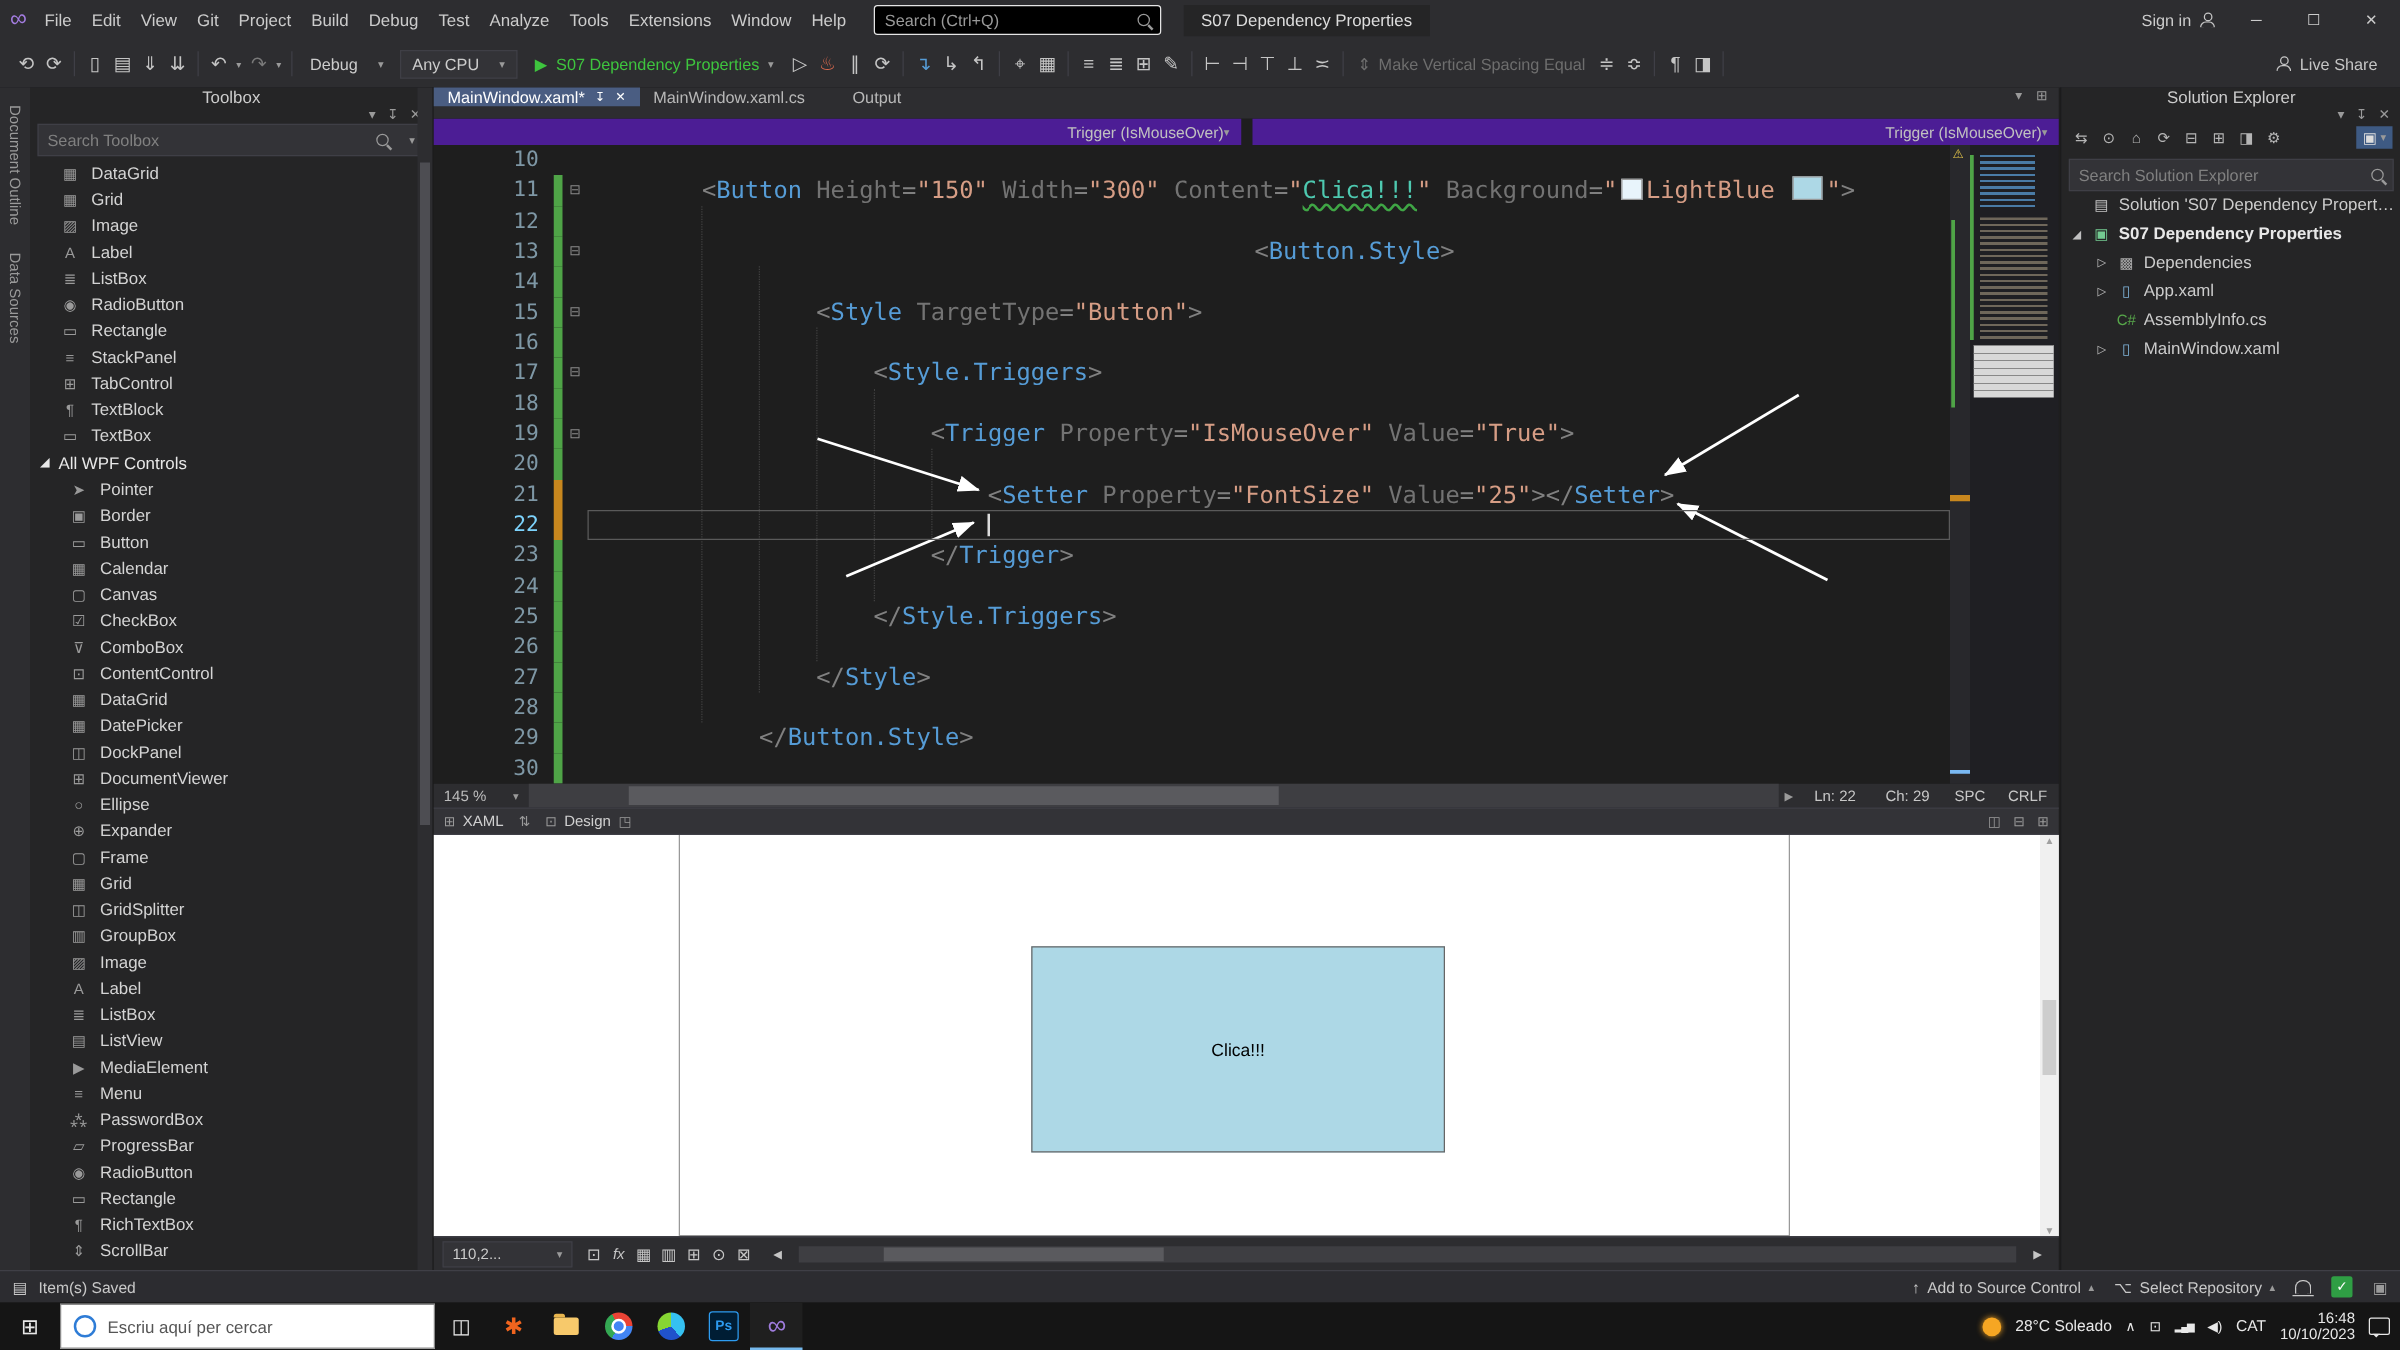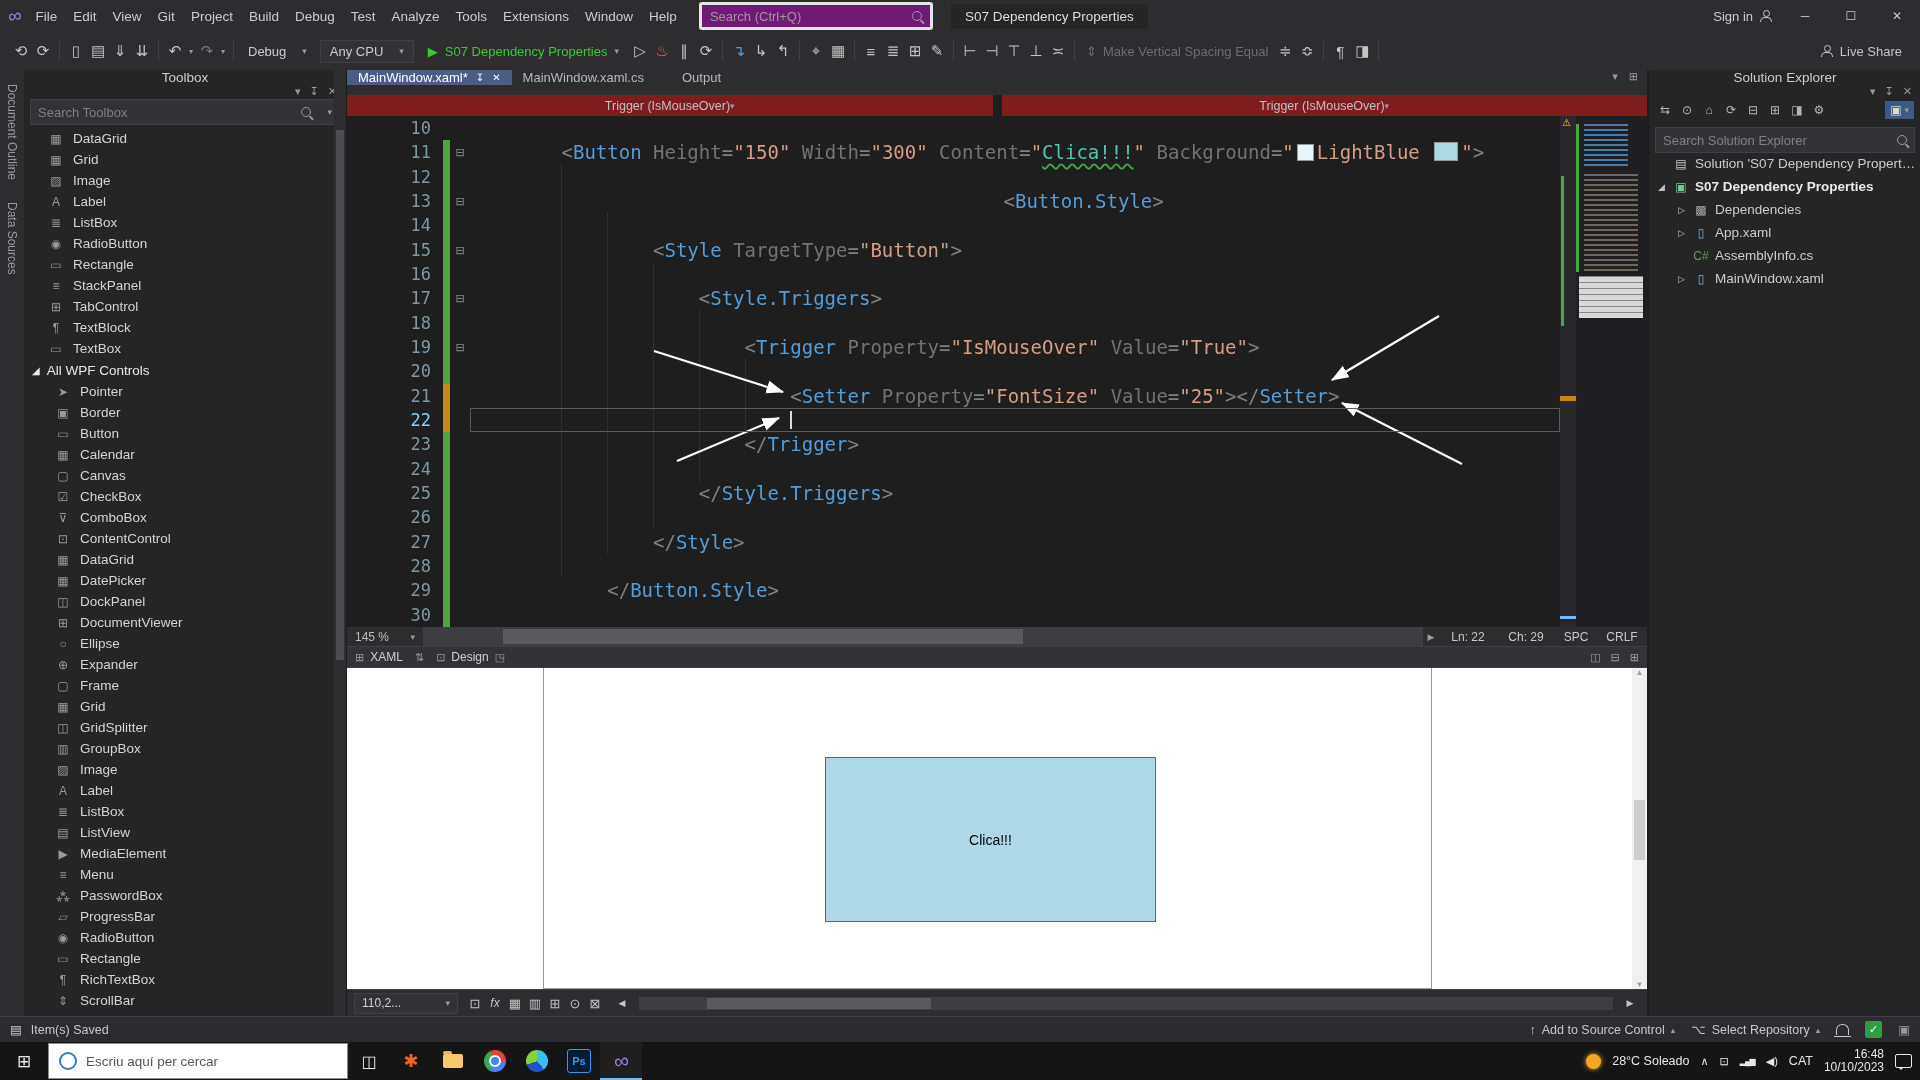--- a/index.html
+++ b/index.html
@@ -3,21 +3,21 @@
 <meta charset="utf-8">
 <style>
   html,body{margin:0;padding:0;background:#000;}
   #screen{position:relative;width:1920px;height:1080px;background:#1E1E1E;overflow:hidden;
           font-family:"Liberation Sans",sans-serif;color:#C8C8C8;font-size:13px;}
   
   #titlebar{position:absolute;left:0;top:0;right:0;height:32px;background:#2D2D30;display:flex;
             align-items:center;padding-left:8px;border-bottom:1px solid #1b1b1c;}
   .vslogo{color:#A37CE0;font-size:19px;margin-right:6px;transform:rotate(-8deg);}
   .menu{padding:3px 8px;font-size:13.5px;color:#CCCCCC;}
-  .vs-search{margin-left:14px;width:212px;height:22px;background:#701a75;border:3px solid #e5e5e5;
+  .vs-search{margin-left:14px;width:212px;height:22px;background:#000000;border:1px solid #e5e5e5;
              border-radius:3px;display:flex;align-items:center;justify-content:space-between;
              padding:0 8px;color:#9A9A9A;font-size:13px;}
   .mag{width:8px;height:8px;border:1.5px solid #9A9A9A;border-radius:50%;position:relative;display:inline-block;}
   .mag::after{content:"";position:absolute;width:5px;height:1.5px;background:#9A9A9A;
               transform:rotate(45deg);right:-4px;bottom:-2px;}
   .title-chip{margin-left:18px;padding:5px 14px;background:#252526;color:#DDDDDD;font-size:13.5px;white-space:nowrap;}
   .signin{margin-left:auto;display:flex;gap:7px;align-items:center;font-size:13px;color:#CCC;padding:0 10px;}
   .person{width:12px;height:12px;position:relative;display:inline-block;}
   .person::before{content:"";position:absolute;left:3px;top:0;width:5px;height:5px;border:1.2px solid #C8C8C8;border-radius:50%;}
   .person::after{content:"";position:absolute;left:0;bottom:0;width:10px;height:4px;border:1.2px solid #C8C8C8;border-bottom:none;border-radius:5px 5px 0 0;}
@@ -58,22 +58,22 @@
   #toolbox-scroll{position:absolute;right:0;top:0;bottom:0;width:12px;background:#2D2D30;}
   #toolbox-scroll .thumb{position:absolute;left:2px;right:2px;top:60px;height:530px;background:#4D4D52;}
   
   #editor{position:absolute;left:347px;top:70px;width:1300px;height:946px;background:#1E1E1E;}
   .tabsrow{position:absolute;top:0;left:0;right:0;height:25px;background:#2D2D30;display:flex;align-items:flex-start;}
   .etab{display:flex;align-items:center;padding:0 11px;font-size:13px;color:#B8B8B8;gap:8px;white-space:nowrap;}
   .etab.active{background:#4A5D82;color:#FFFFFF;}
   .etab .pin,.etab .close{font-size:10px;}
   .tabsrow-icons{margin-left:auto;display:flex;gap:11px;padding-right:9px;color:#9A9A9A;align-items:center;font-size:11px;}
   .crumbs{position:absolute;top:25px;height:21px;left:0;right:0;display:flex;gap:9px;background:#1E1E1E;}
-  .crumb{flex:1;display:flex;align-items:center;justify-content:center;padding:0 9px;
-         font-size:12.5px;color:#C0C0C0;background:#7f1d1d;}
+  .crumb{flex:1;display:flex;align-items:center;justify-content:flex-end;padding:0 9px;
+         font-size:12.5px;color:#C0C0C0;background:#4c1d95;}
   #code{position:absolute;top:46px;left:0;width:1213px;height:511px;overflow:hidden;background:#1E1E1E;}
   .cl{display:flex;height:24.33px;line-height:24.33px;}
   .ln{width:96px;text-align:right;padding-right:12px;color:#7E97A5;font-family:"DejaVu Sans Mono",monospace;
       font-size:17px;flex:none;box-sizing:border-box;}
   .cur .ln{color:#7dd3fc;}
   .chg{width:7px;flex:none;}
   .chg.g{background:#4FA447;}
   .chg.o{background:#C8871E;}
   .out{width:20px;flex:none;text-align:center;color:#8A8A8A;font-size:11px;}
   .cbody{flex:1;position:relative;}

